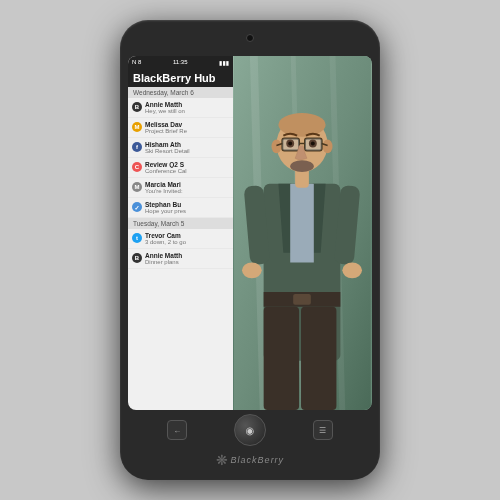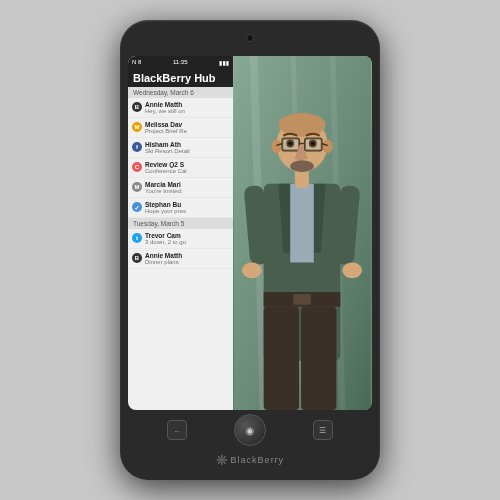--- a/index.html
+++ b/index.html
@@ -207,20 +207,21 @@
       width: 244px;
       display: flex;
       justify-content: center;
       align-items: center;
       padding: 2px 0;
     }
 
     .bb-logo-text {
       font-size: 9px;
       color: #888;
+      font-style: italic;
       letter-spacing: 1px;
     }
 
     .bb-logo-symbol {
       font-size: 14px;
       color: #666;
       margin-right: 3px;
     }
   </style>
 </head>

